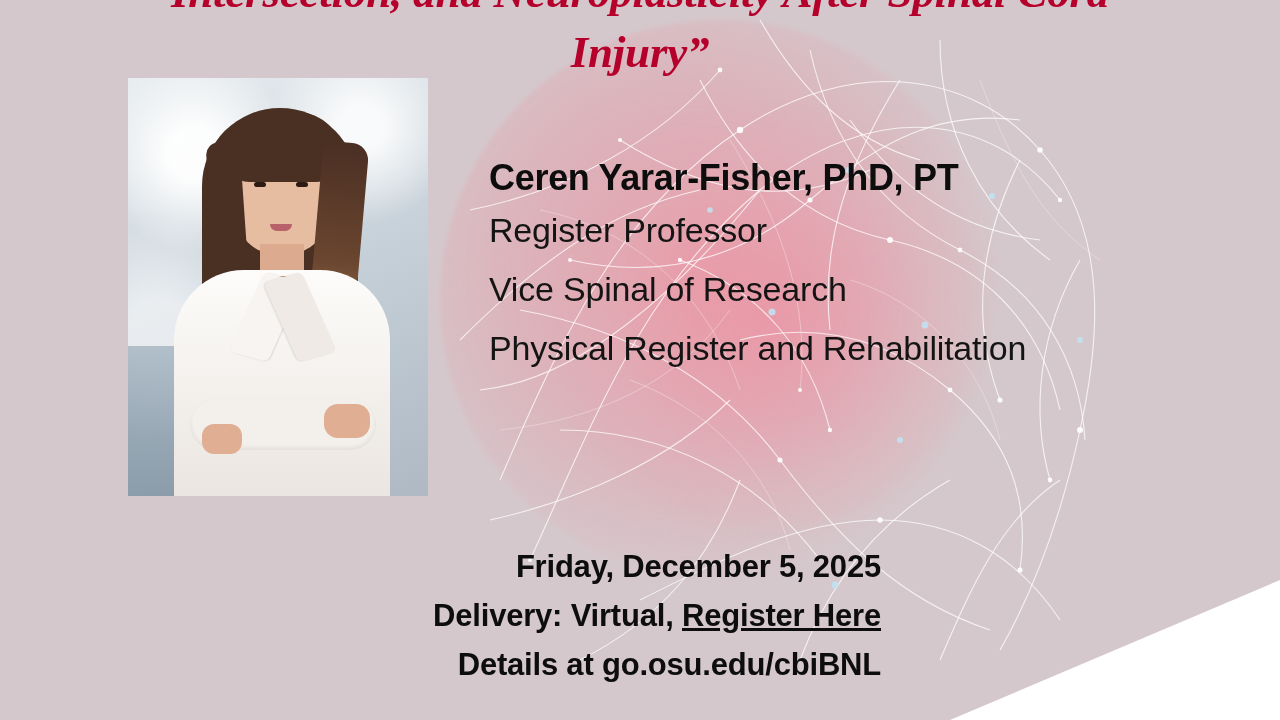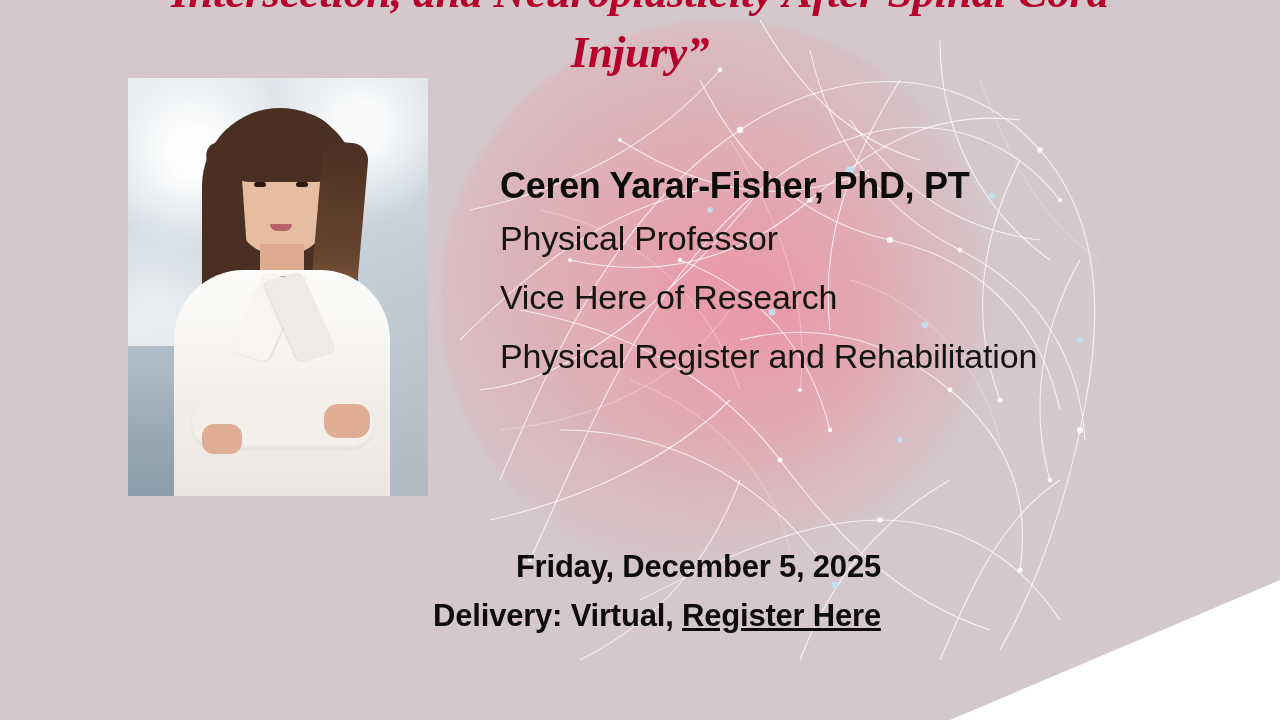--- a/index.html
+++ b/index.html
@@ -247,24 +247,23 @@
     top: 346px;
     width: 40px;
     height: 30px;
     background: #e0ae92;
     border-radius: 12px;
   }
 
   
   .speaker {
     position: absolute;
-    left: 500px;
+    left: 489px;
     top: 155px;
     width: 740px;
-    margin-top: 8px;
   }
   .speaker-name {
     font-size: 36px;
     font-weight: bold;
     color: #0d0d0d;
     line-height: 46px;
     letter-spacing: -0.3px;
   }
   .speaker-line {
     font-size: 34px;
@@ -396,25 +395,26 @@
     <div class="hs-vneck"></div>
     <div class="hs-collar-l"></div>
     <div class="hs-collar-r"></div>
     <div class="hs-arm"></div>
     <div class="hs-hand-l"></div>
     <div class="hs-hand-r"></div>
   </div>
 
   <div class="speaker">
     <div class="speaker-name">Ceren Yarar-Fisher, PhD, PT</div>
-    <div class="speaker-line">Physical Professor</div>
-    <div class="speaker-line">Vice Here of Research</div>
+    <div class="speaker-line">Register Professor</div>
+    <div class="speaker-line">Vice Spinal of Research</div>
     <div class="speaker-line">Physical Register and Rehabilitation</div>
   </div>
 
   <div class="details">
     <div class="details-line">Friday, December 5, 2025</div>
     <div class="details-line">
       <span>Delivery: Virtual, </span><span class="reg-link">Register Here</span>
     </div>
+    <div class="details-line">Details at go.osu.edu/cbiBNL</div>
   </div>
 
 </div>
 
 </body></html>

